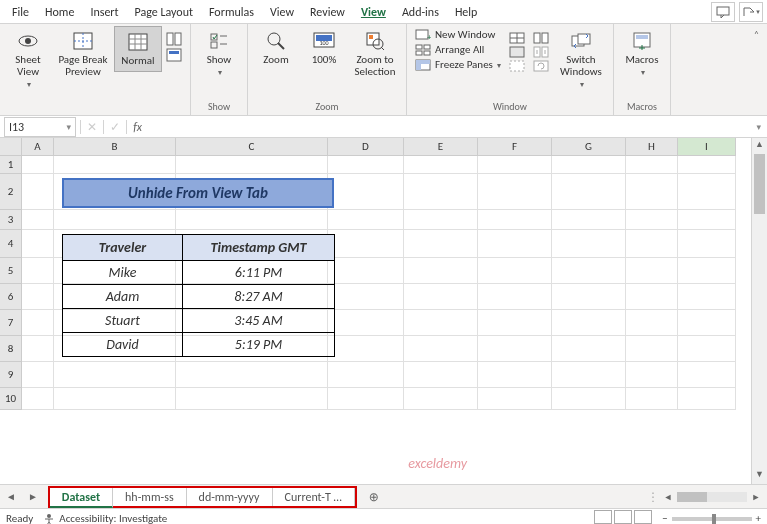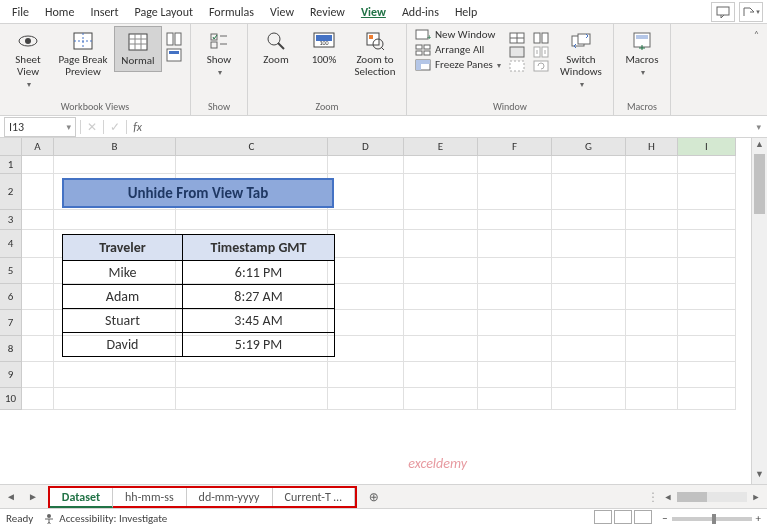--- a/index.html
+++ b/index.html
@@ -33,21 +33,21 @@
 .fbar input { flex: 1; border: none; padding: 0 6px; height: 20px; outline: none; }
 
 
 .gridwrap { display: flex; height: 346px; }
 .corner { width: 22px; height: 18px; background: #e6e6e6; border-right: 1px solid #ccc; border-bottom: 1px solid #ccc; }
 .colheads { display: flex; height: 18px; }
 .colhead { background: #e6e6e6; border-right: 1px solid #ccc; border-bottom: 1px solid #ccc; text-align: center; font-size: 11px; line-height: 18px; color: #333; }
 .colhead.sel { background: #d4e8d1; }
 .rowheads { width: 22px; }
 .rowhead { background: #e6e6e6; border-right: 1px solid #ccc; border-bottom: 1px solid #ccc; text-align: center; font-size: 11px; color: #333; }
-.cells { position: relative; flex: 1; }
+.cells { position: relative; flex: 1; font-style: italic; }
 .cellrow { display: flex; }
 .cell { border-right: 1px solid #e0e0e0; border-bottom: 1px solid #e0e0e0; background: #fff; }
 
 
 .titlebox { position: absolute; left: 40px; top: 22px; width: 272px; height: 30px; background: #8ea9db; border: 2px solid #4472c4; display: flex; align-items: center; justify-content: center; font-weight: 700; font-size: 15px; color: #1f3864; font-family: Calibri, sans-serif; }
 .datatable { position: absolute; left: 40px; top: 78px; border-collapse: collapse; font-family: Calibri, sans-serif; font-size: 14px; }
 .datatable th, .datatable td { border: 1px solid #000; text-align: center; }
 .datatable th { background: #d9e1f2; font-weight: 700; height: 26px; }
 .datatable td { height: 24px; }
 .datatable .c1 { width: 120px; }
@@ -157,21 +157,20 @@
             </svg>
           </span>
         <span class="row">
             <svg width="16" height="14">
               <rect x="1" y="1" width="14" height="12" fill="#fff" stroke="#666"></rect>
               <rect x="3" y="3" width="10" height="3" fill="#4472c4"></rect>
             </svg>
           </span>
       </div>
     </div>
-    <div class="group-label">Workbook Views</div>
   </div>
 
   <div class="group">
     <div class="group-row">
       <div class="bigbtn">
         <span class="ico">
             <svg width="20" height="18">
               <rect x="2" y="2" width="6" height="6" fill="none" stroke="#666"></rect>
               <path d="M4 5 L5 7 L8 3" fill="none" stroke="#217346"></path>
               <line x1="11" y1="4" x2="18" y2="4" stroke="#666"></line>

